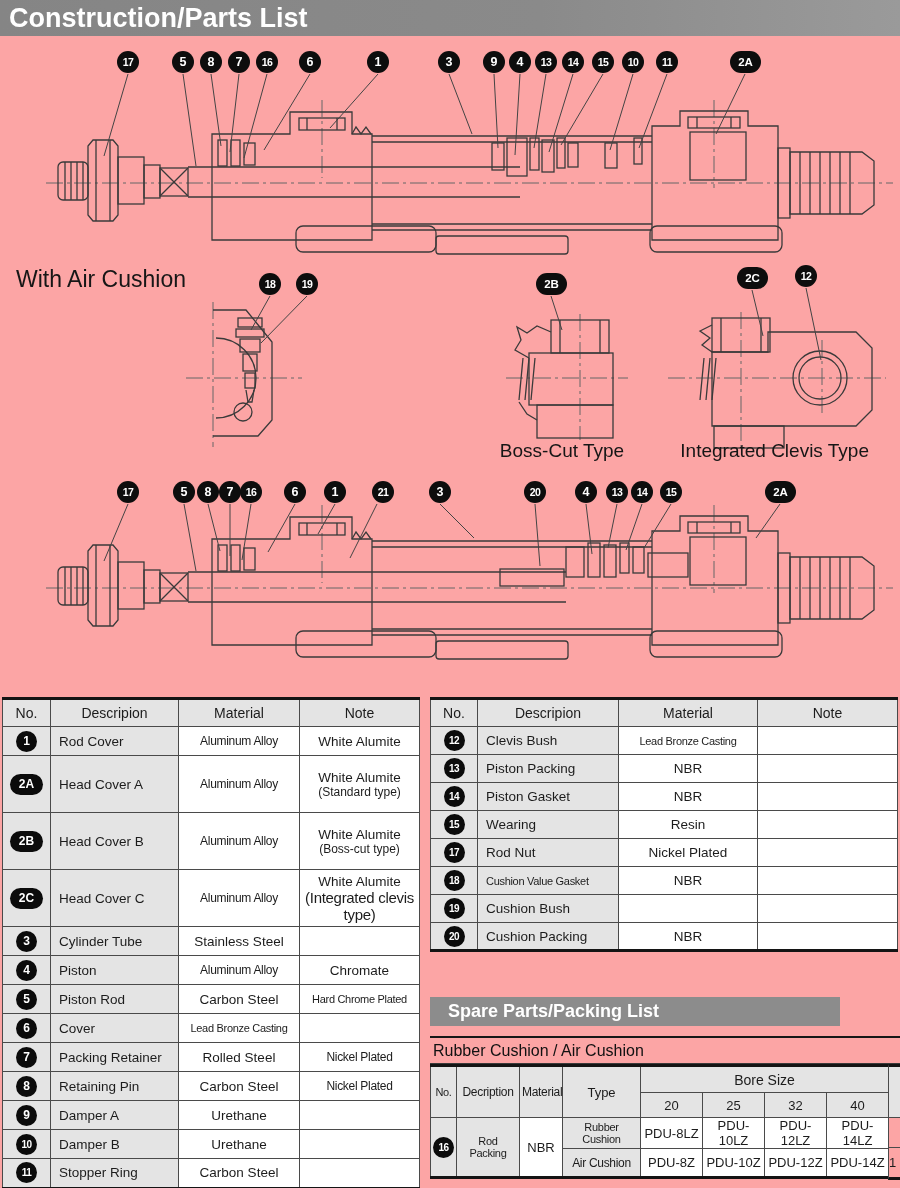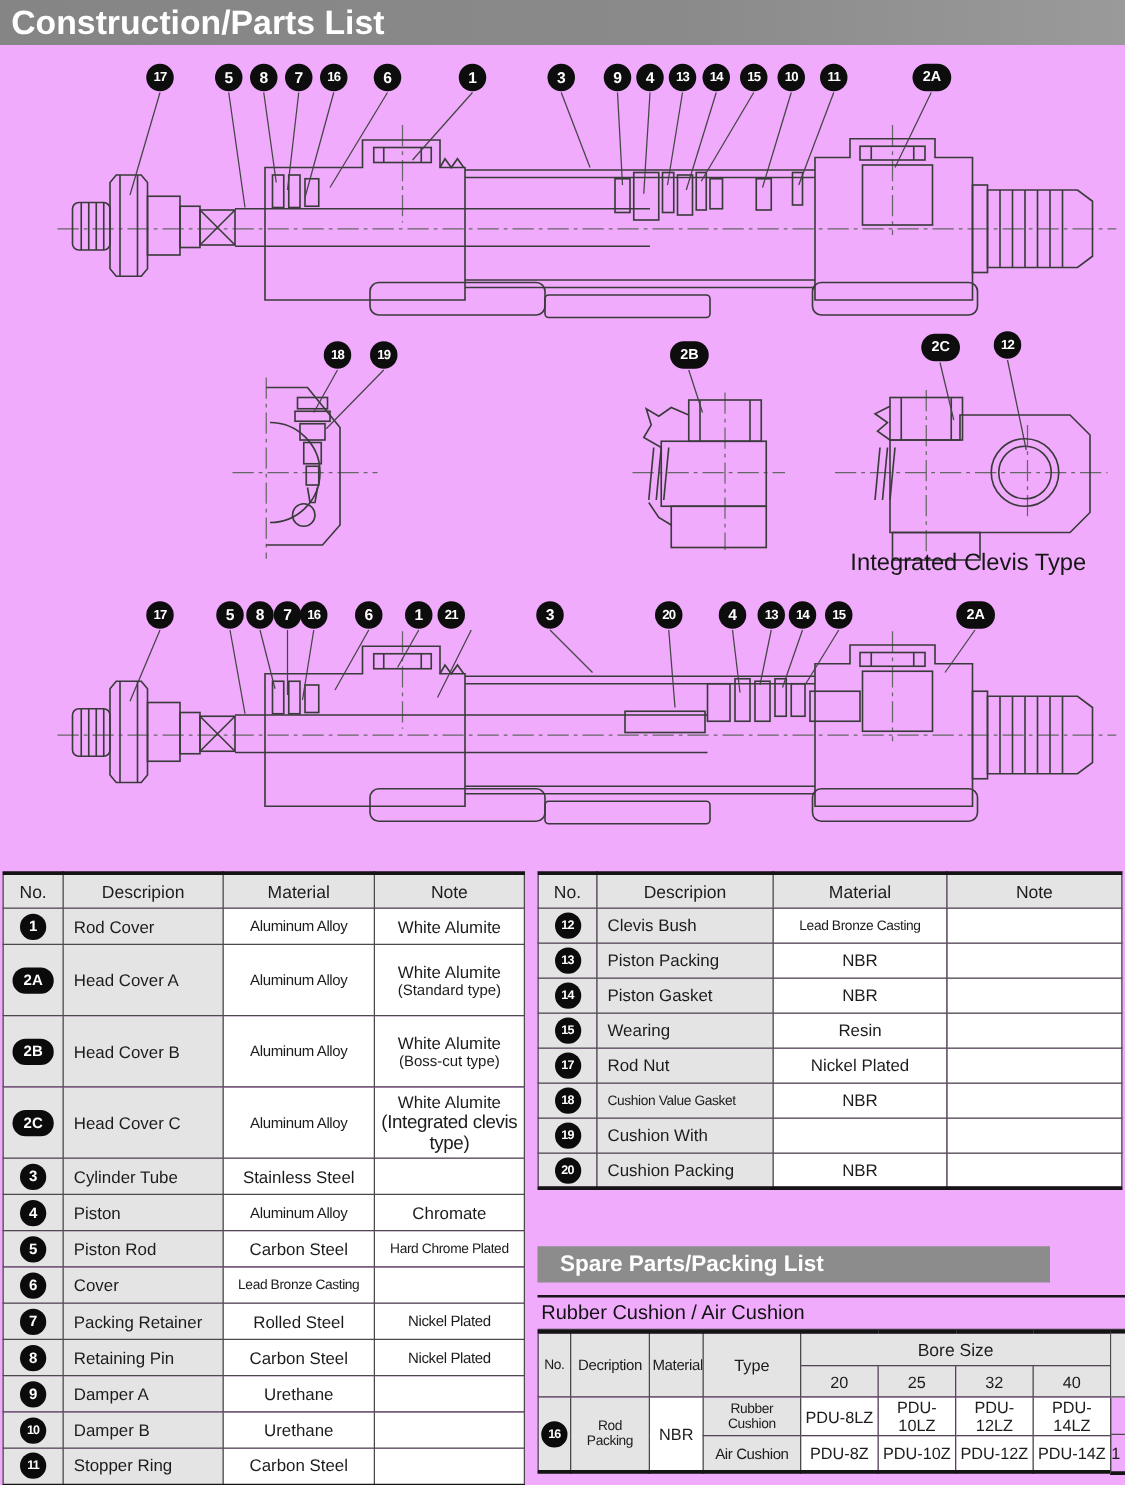--- a/index.html
+++ b/index.html
@@ -1,16 +1,16 @@
 <!DOCTYPE html>
 <html><head>
 <meta charset="utf-8">
 <style>
   html,body{margin:0;padding:0;background:#fff;}
-  #page{position:relative;width:900px;height:1188px;overflow:hidden;background:#f0abfc;
+  #page{position:relative;width:900px;height:1188px;overflow:hidden;background:#fca5a5;
         font-family:"Liberation Sans", sans-serif;color:#1c1c1c;}
   
   .topbar{position:absolute;left:0;top:0;width:900px;height:36px;
           background:linear-gradient(90deg,#858585 0%,#8a8a8a 60%,#9a9a9a 100%);
           color:#fff;font-size:27px;font-weight:bold;line-height:36px;padding-left:9px;
           box-sizing:border-box;letter-spacing:0px;}
   .bar{position:absolute;background:#8c8c8c;color:#fff;font-size:18px;font-weight:600;
        box-sizing:border-box;}
   .parts-bar{left:0;top:662px;width:900px;height:28px;line-height:28px;padding-left:30px;}
   .spare-bar{left:430px;top:997px;width:410px;height:29px;line-height:29px;padding-left:18px;}
@@ -272,29 +272,31 @@
   <div class="co wide" style="left:737px;top:267px">2C</div>
   <div class="co d2" style="left:795px;top:265px">12</div>
 
   <div class="co d2" style="left:117px;top:481px">17</div>
   <div class="co" style="left:173px;top:481px">5</div>
   <div class="co" style="left:197px;top:481px">8</div>
   <div class="co" style="left:219px;top:481px">7</div>
   <div class="co d2" style="left:240px;top:481px">16</div>
   <div class="co" style="left:284px;top:481px">6</div>
   <div class="co" style="left:324px;top:481px">1</div>
-  <div class="co d2" style="left:350px;top:481px">21</div>
+  <div class="co d2" style="left:372px;top:481px">21</div>
   <div class="co" style="left:429px;top:481px">3</div>
   <div class="co d2" style="left:524px;top:481px">20</div>
   <div class="co" style="left:575px;top:481px">4</div>
   <div class="co d2" style="left:606px;top:481px">13</div>
   <div class="co d2" style="left:631px;top:481px">14</div>
   <div class="co d2" style="left:660px;top:481px">15</div>
   <div class="co wide" style="left:765px;top:481px">2A</div>
 
+  <div class="dlabel lbl-air">With Air Cushion</div>
+  <div class="dlabel lbl-boss">Boss-Cut Type</div>
   <div class="dlabel lbl-clevis">Integrated Clevis Type</div>
 
 
   <table id="tleft">
     <colgroup>
         <col style="width:48px">
         <col style="width:128px">
         <col style="width:121px">
         <col style="width:120px">
       </colgroup>
@@ -440,21 +442,21 @@
       <td></td>
     </tr>
     <tr class="r">
       <td class="shade"><span class="b d2">18</span></td>
       <td class="shade left xs">Cushion Value Gasket</td>
       <td>NBR</td>
       <td></td>
     </tr>
     <tr class="r">
       <td class="shade"><span class="b d2">19</span></td>
-      <td class="shade left">Cushion With</td>
+      <td class="shade left">Cushion Bush</td>
       <td></td>
       <td></td>
     </tr>
     <tr class="r">
       <td class="shade"><span class="b d2">20</span></td>
       <td class="shade left">Cushion Packing</td>
       <td>NBR</td>
       <td></td>
     </tr>
   </tbody>

